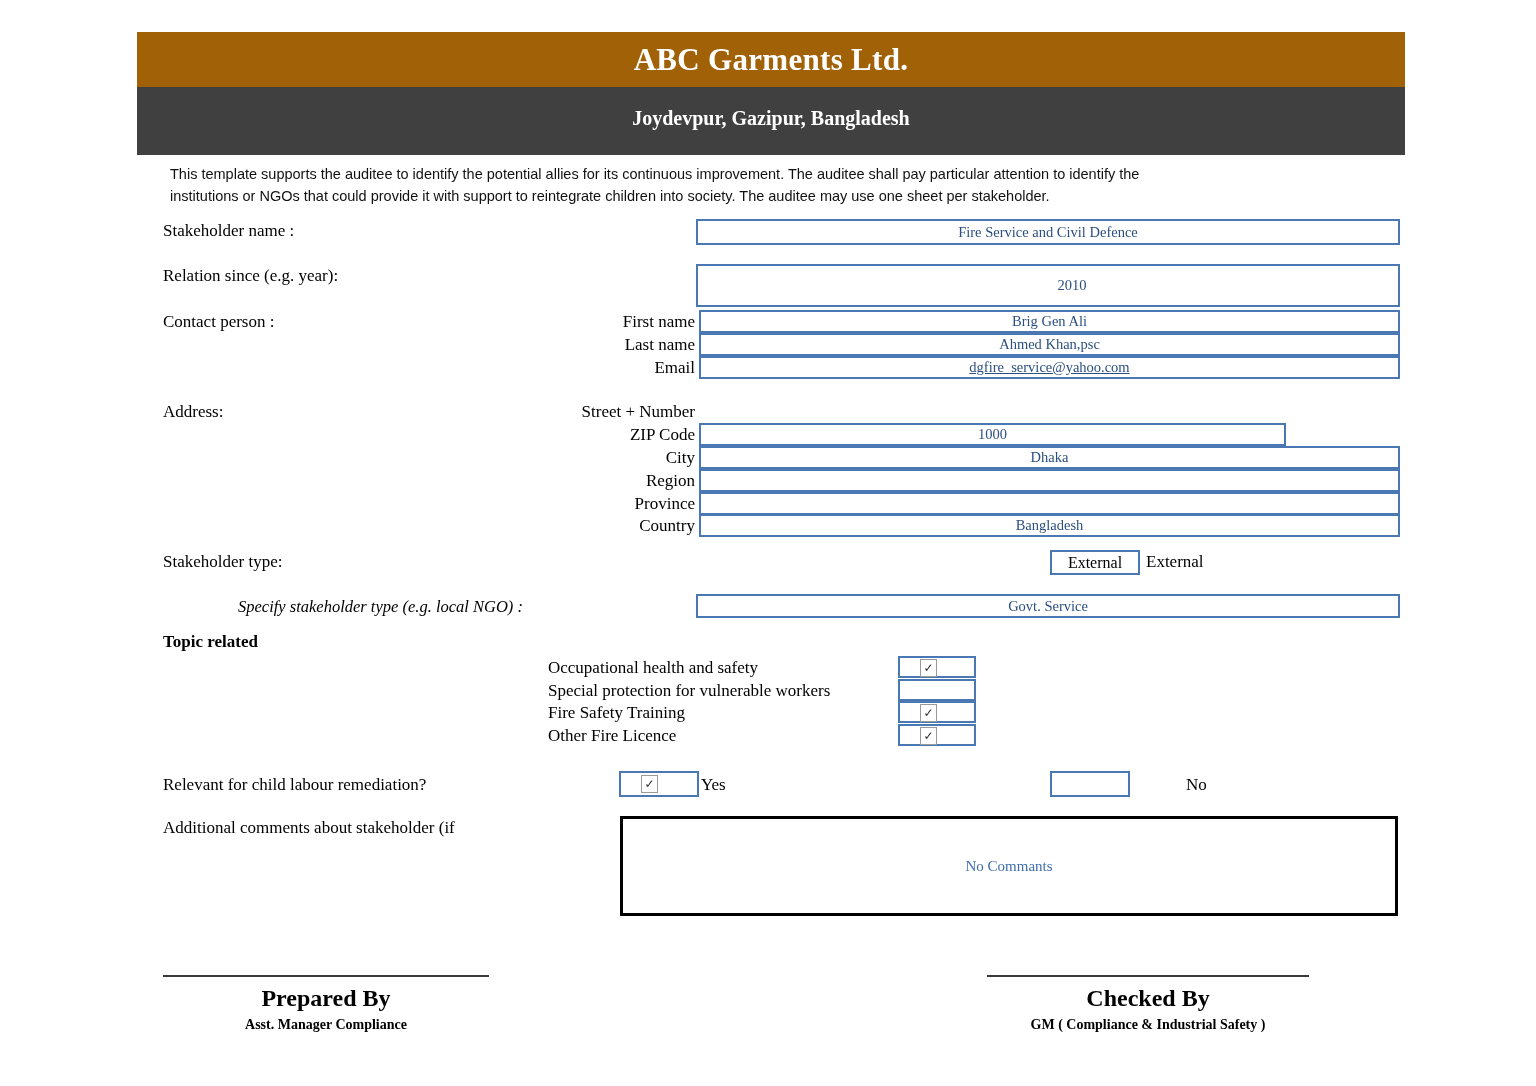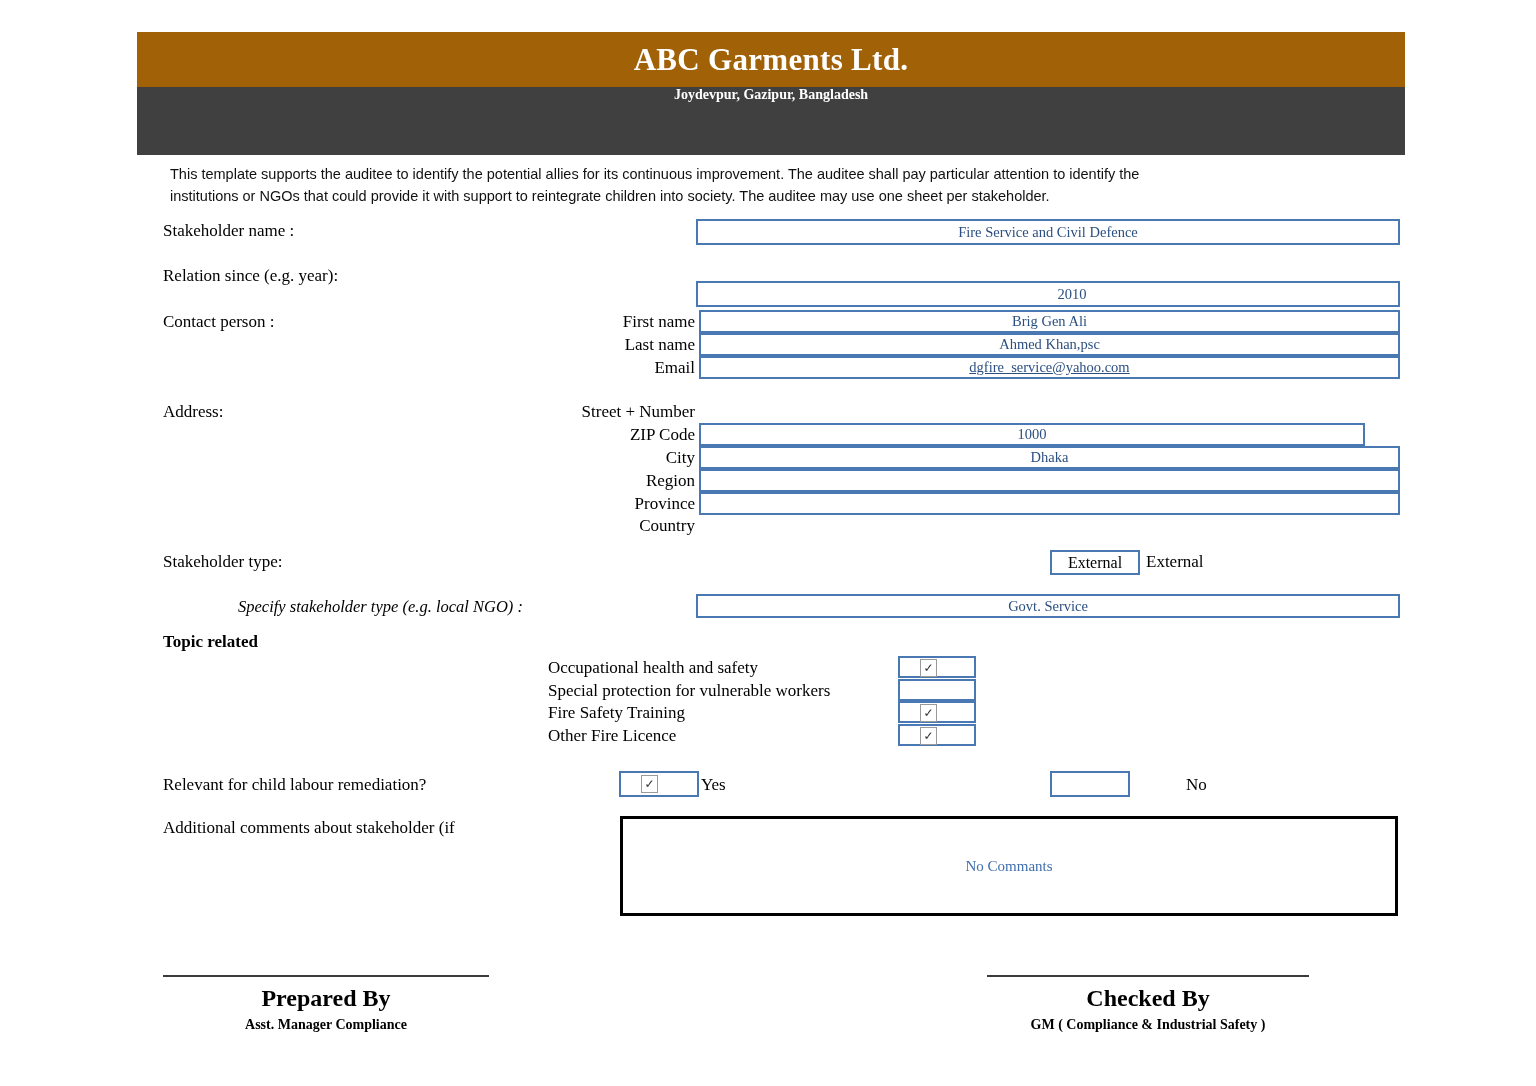--- a/index.html
+++ b/index.html
@@ -37,25 +37,25 @@
   }
   .hdr-band {
     position: absolute;
     left: 137px; top: 87px;
     width: 1268px; height: 68px;
     background: #404040;
     color: #ffffff;
   }
   .hdr-address {
     position: absolute;
-    left: 0; top: 0;
+    left: 0; top: 20px;
     width: 100%;
     text-align: center;
     font-weight: bold;
-    font-size: 14px;
+    font-size: 20px;
   }
   .hdr-doctitle {
     position: absolute;
     left: 0; top: 32px;
     width: 100%;
     text-align: center;
     font-family: "Liberation Sans", sans-serif;
     font-weight: bold;
     font-size: 25px;
     letter-spacing: .2px;
@@ -242,21 +242,21 @@
   </div>
 
   <div class="intro">This template supports the auditee to identify the potential allies for its continuous improvement. The auditee shall pay particular attention to identify the institutions or NGOs that could provide it with support to reintegrate children into society. The auditee may use one sheet per stakeholder.</div>
 
   <div class="lbl-left" style="left:163px; top:221px;">Stakeholder name :</div>
   <div class="field" style="left:696px; top:219px; width:704px; height:26px;">
     <span>Fire Service and Civil Defence</span>
   </div>
 
   <div class="lbl-left" style="left:163px; top:266px;">Relation since (e.g. year):</div>
-  <div class="field" style="left:696px; top:281px; width:704px; height:26px;padding-left:48px;">
+  <div class="field" style="left:696px; top:264px; width:704px; height:43px;padding-left:48px;">
     <span>2010</span>
   </div>
 
   <div class="lbl-left" style="left:163px; top:312px;">Contact person :</div>
 
   <div class="lbl-right" style="left:500px; top:312px; width:195px;">First name</div>
   <div class="field" style="left:699px; top:310px; width:701px; height:23px;">
     <span>Brig Gen Ali</span>
   </div>
 
@@ -268,40 +268,43 @@
   <div class="lbl-right" style="left:500px; top:358px; width:195px;">Email</div>
   <div class="field u" style="left:699px; top:356px; width:701px; height:23px;">
     <span>dgfire_service@yahoo.com</span>
   </div>
 
   <div class="lbl-left" style="left:163px; top:402px;">Address:</div>
 
   <div class="lbl-right" style="left:500px; top:402px; width:195px;">Street + Number</div>
 
   <div class="lbl-right" style="left:500px; top:425px; width:195px;">ZIP Code</div>
-  <div class="field stack" style="left:699px; top:423px; width:666px; height:23px;">
+  <div class="field stack" style="left:699px; top:423px; width:587px; height:23px;">
     <span>1000</span>
   </div>
 
   <div class="lbl-right" style="left:500px; top:448px; width:195px;">City</div>
   <div class="field stack" style="left:699px; top:446px; width:701px; height:23px;">
     <span>Dhaka</span>
   </div>
 
   <div class="lbl-right" style="left:500px; top:471px; width:195px;">Region</div>
   <div class="field stack" style="left:699px; top:469px; width:701px; height:23px;">
     <span></span>
   </div>
 
   <div class="lbl-right" style="left:500px; top:494px; width:195px;">Province</div>
   <div class="field stack" style="left:699px; top:492px; width:701px; height:23px;">
     <span></span>
   </div>
 
   <div class="lbl-right" style="left:500px; top:516px; width:195px;">Country</div>
+  <div class="field stack" style="left:699px; top:514px; width:701px; height:23px;">
+    <span>Bangladesh</span>
+  </div>
 
   <div class="lbl-left" style="left:163px; top:552px;">Stakeholder type:</div>
   <div class="typebox">
     <span>External</span>
   </div>
   <div class="typetext">External</div>
 
   <div class="italic-lbl" style="left:238px; top:597px;">Specify stakeholder type (e.g. local NGO)  :</div>
   <div class="field" style="left:696px; top:594px; width:704px; height:24px;">
     <span>Govt. Service</span>

